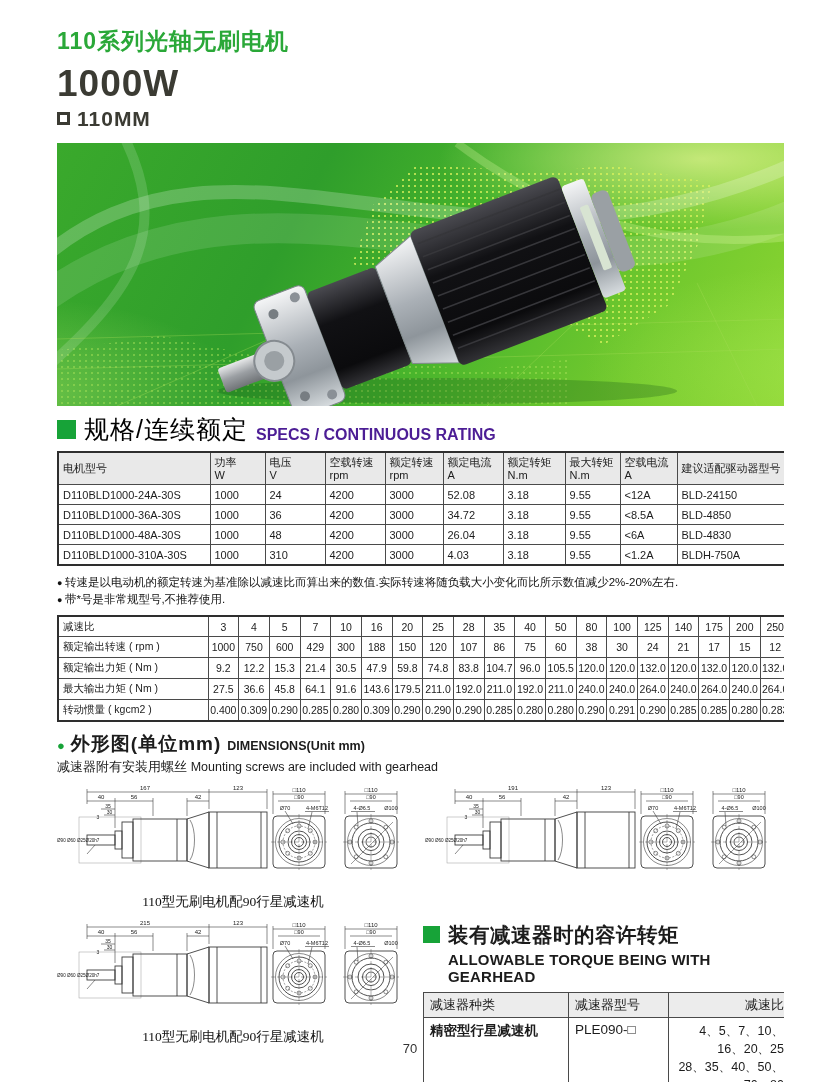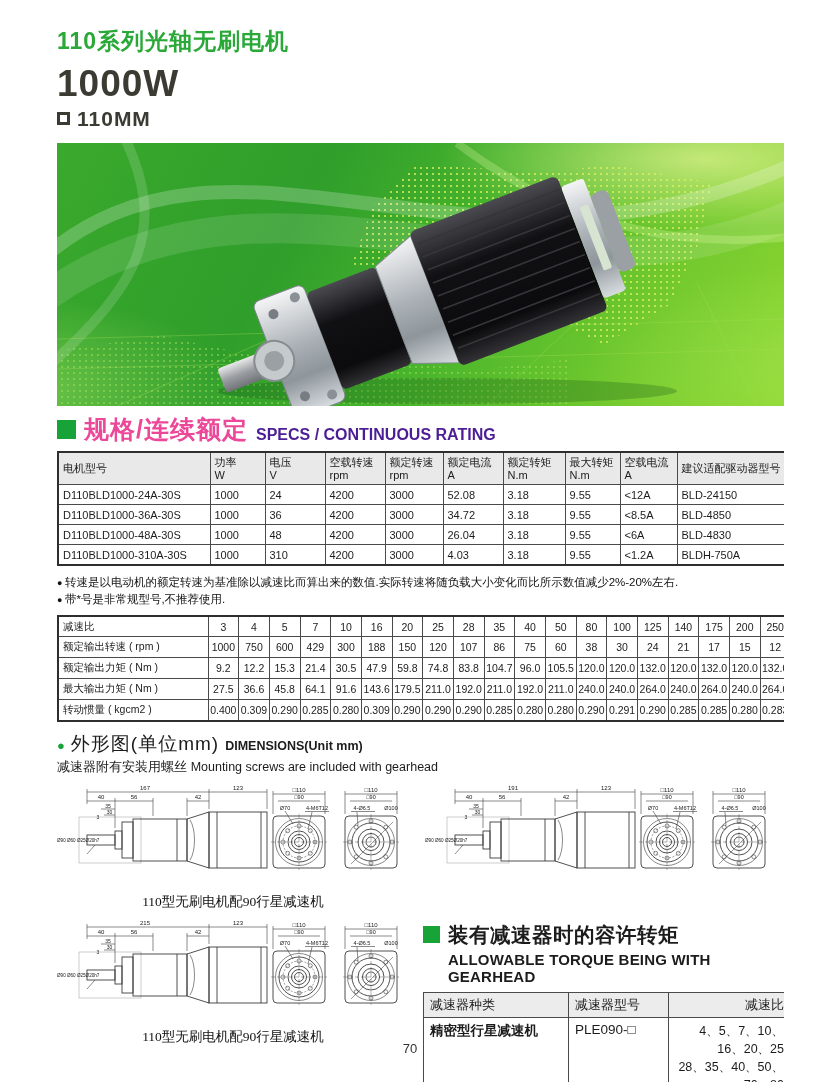--- a/index.html
+++ b/index.html
@@ -28,21 +28,21 @@
   }
   .map-dots2 { position:absolute; left:-10px; top:185px; width:520px; height:80px; opacity:.45;
     background-image:radial-gradient(#aee55a 1.2px, transparent 1.5px); background-size:6px 6px;
     clip-path:polygon(0 30%,22% 10%,40% 35%,58% 20%,80% 55%,100% 40%,100% 100%,0 100%);
   }
   .banner svg.fx { position:absolute; left:0; top:0; }
 
   
   .sec-title { margin-top:7px; display:flex; align-items:center; gap:8px; }
   .green-sq { width:19px; height:19px; background:#17a338; flex:none; }
-  .sec-cn { font-size:25px; font-weight:bold; color:#ec4899; letter-spacing:1px; }
+  .sec-cn { font-size:25px; font-weight:normal; color:#000000; letter-spacing:1px; }
   .sec-en { font-size:16px; font-weight:bold; color:#4c1d95; align-self:flex-end; padding-bottom:2px;}
 
   
   table { border-collapse:collapse; table-layout:fixed; }
   .spec-table { margin-top:5px; width:733px; font-size:11px; border:2px solid #2e2e2e; }
   .spec-table th, .spec-table td { border:1px solid #4a4a4a; padding:1px 4px; text-align:left; overflow:hidden; }
   .spec-table thead th { background:#e9e9e9; font-weight:normal; height:33px; vertical-align:middle; line-height:13px;}
   .spec-table thead th.center { text-align:left; }
   .spec-table tbody td { height:20px; }
 
@@ -53,21 +53,21 @@
   
   .ratio-table { margin-top:7px; width:733px; font-size:10.5px; border:2px solid #2e2e2e; }
   .ratio-table th, .ratio-table td { border:1px solid #4a4a4a; height:21px; }
   .ratio-table th { text-align:left; font-weight:normal; padding:1px 4px; }
   .ratio-table td { text-align:center; padding:1px 0; }
 
   
   .dims-head { margin-top:9px; }
   .dims-line1 { display:flex; align-items:baseline; gap:6px; }
   .green-dot { color:#17a338; font-size:13px; }
-  .dims-cn { font-size:19px; font-weight:normal; letter-spacing:1px;}
+  .dims-cn { font-size:19px; font-weight:bold; letter-spacing:1px;}
   .dims-en { font-size:12.5px; font-weight:bold; }
   .dims-line2 { font-size:13px; margin-top:1px; }
   .dims-line2 .en { font-size:12.5px; }
 
   
   .drawings-row1 { margin-top:8px; display:flex; gap:16px; }
   .drawing-block { width:352px; }
   .caption { text-align:center; font-family:"Liberation Serif","DejaVu Serif",serif; font-size:13.5px;
              color:#111; margin-top:9px; }
   .bottom-row { margin-top:8px; display:flex; gap:14px; align-items:flex-start; }

